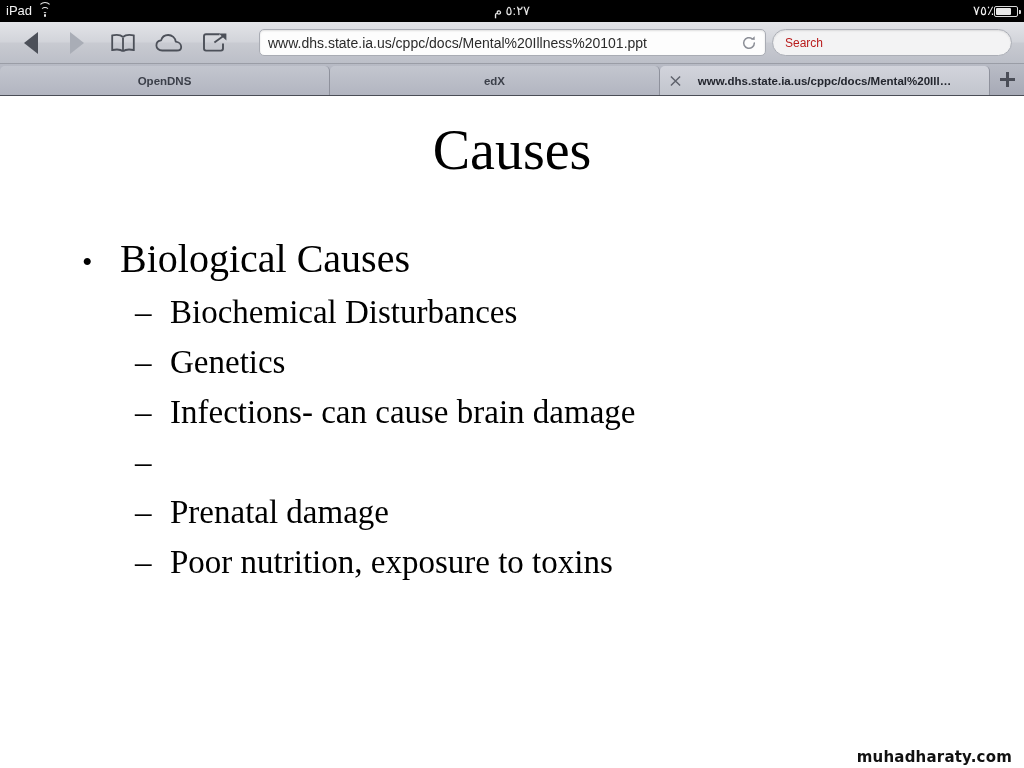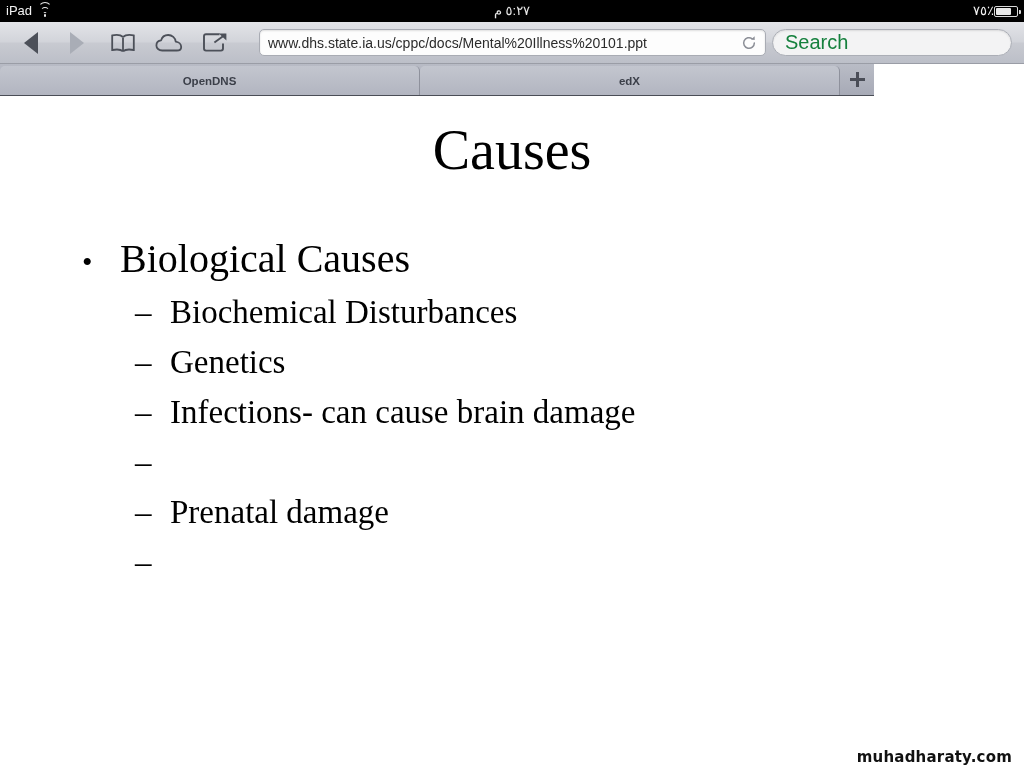--- a/index.html
+++ b/index.html
@@ -68,25 +68,25 @@
   .urltext { flex:1; font-size:14px; color:#2b2b2b; white-space:nowrap; overflow:hidden;
              font-family:"Liberation Sans", sans-serif; }
   .reload { width:16px; height:16px; flex:none; }
   .searchfield {
     width:240px; height:27px; background:#f3f3f4;
     border:1px solid #abaeb6; border-radius:14px;
     display:flex; align-items:center; padding:0 12px;
     box-shadow:inset 0 1px 2px rgba(0,0,0,.10);
     margin-right:8px;
   }
-  .searchph { font-size:20px; color:#15803d; }
+  .searchph { font-size:12px; color:#b91c1c; }
 
   
   .tabbar {
-    position:absolute; left:0; top:64px; width:874px; height:32px;
+    position:absolute; left:0; top:64px; width:1024px; height:32px;
     background:linear-gradient(to bottom,#b8bbc5,#a8abb7);
     border-bottom:1px solid #4a4d56;
     display:flex; align-items:stretch;
   }
   .tab {
     flex:1 1 0; position:relative;
     display:flex; align-items:center; justify-content:center;
     font-size:11.5px; font-weight:bold; color:#3b3f49;
     background:linear-gradient(to bottom,#c3c6cf,#b2b5c0);
     border-right:1px solid #8e919c;
@@ -231,20 +231,26 @@
   <div class="tabbar">
 
     <div class="tab">
       <span class="tablabel">OpenDNS</span>
     </div>
 
     <div class="tab">
       <span class="tablabel">edX</span>
     </div>
 
+    <div class="tab active">
+      <svg class="closex" viewBox="0 0 12 12">
+        <path d="M1 1 L11 11 M11 1 L1 11" stroke="#3b3f49" stroke-width="1.6" fill="none"></path>
+      </svg>
+      <span class="tablabel">www.dhs.state.ia.us/cppc/docs/Mental%20Ill…</span>
+    </div>
 
     <div class="newtab">
       <span class="plus"></span>
     </div>
   </div>
 
   <div class="content">
 
     <div class="slide-title">Causes</div>
 
@@ -274,20 +280,21 @@
         <span class="mk">–</span>
       </div>
 
       <div class="lvl2">
         <span class="mk">–</span>
         <span>Prenatal damage</span>
       </div>
 
       <div class="lvl2">
         <span class="mk">–</span>
+        <span>Poor nutrition, exposure to toxins</span>
       </div>
 
     </div>
 
     <div class="pagefold"></div>
     <div class="watermark">muhadharaty.com</div>
   </div>
 
 </div>
 

